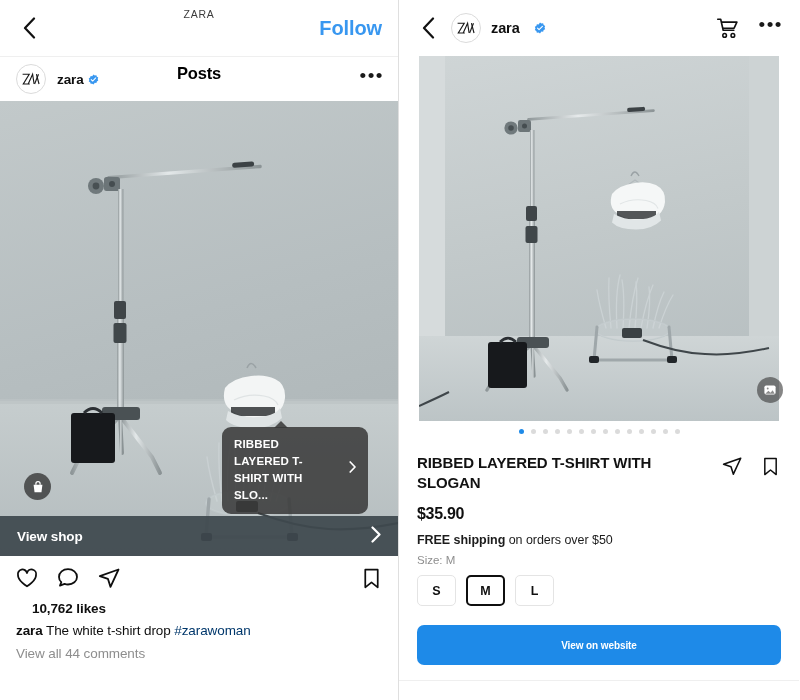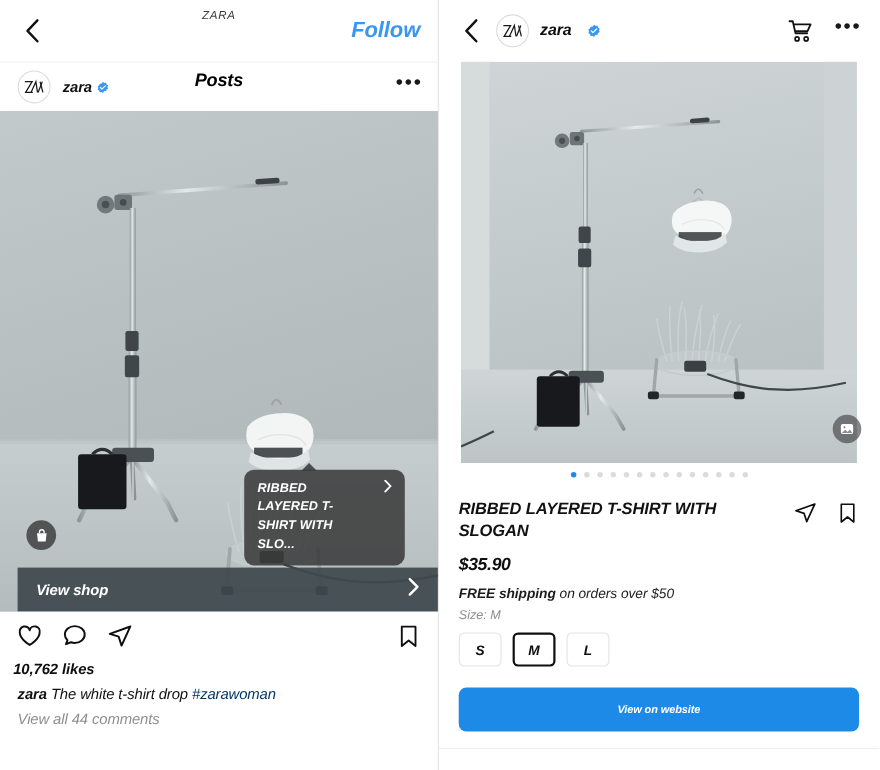--- a/index.html
+++ b/index.html
@@ -3,21 +3,21 @@
 <meta charset="utf-8">
 <style>
   * { box-sizing: border-box; margin: 0; padding: 0; }
   html, body {
     width: 800px; height: 700px;
     background: #ffffff;
     font-family: "Liberation Sans", sans-serif;
     -webkit-font-smoothing: antialiased;
     overflow: hidden;
   }
-  .screen { display: flex; width: 800px; height: 532px; background:#fff;font-style:italic; }
+  .screen { display: flex; width: 800px; height: 532px; background:#fff; }
 
   
   .panel-left {
     width: 399px; height: 700px;
     position: relative; background: #fff;
     border-right: 1px solid #dfdfdf;
     overflow: hidden;
   }
   .l-navbar {
     height: 56px; display: flex; align-items: center;
@@ -77,58 +77,58 @@
   .studio-scene { position:absolute; inset:0; }
 
   .prod-tag {
     position: absolute; left: 222px; top: 326px;
     max-width: 146px;
     background: rgba(56,56,56,0.86);
     border-radius: 9px;
     padding: 9px 11px 10px 12px;
     color: #fff; font-size: 11.5px; font-weight: 700;
     line-height: 17px; letter-spacing: .15px;
-    display: flex; align-items: flex-start; gap: 17px;
+    display: flex; align-items: center; gap: 17px;
     cursor: pointer;
   }
   .prod-tag::after {
     content:""; position:absolute; top:-6px; left: 52px;
     border-left: 7px solid transparent; border-right: 7px solid transparent;
     border-bottom: 7px solid rgba(56,56,56,0.86);
   }
   .prod-tag .tg-chev { flex: 0 0 8px; margin-bottom: 2px; }
 
   .bag-badge {
     position: absolute; left: 24px; bottom: 56px;
     width: 27px; height: 27px; border-radius: 50%;
     background: rgba(40,40,40,0.72);
     display:flex; align-items:center; justify-content:center;
     cursor: pointer;
   }
   .view-shop-bar {
-    position: absolute; left:16px; right:0; bottom:0; height: 40px;
+    position: absolute; left:0; right:0; bottom:0; height: 40px;
     background: rgba(62,72,77,0.93);
     display:flex; align-items:center; padding: 0 17px;
     color:#fff; cursor: pointer;
   }
   .view-shop-bar .vs-label {
     font-size: 13.5px; font-weight: 700; letter-spacing: -0.1px;
   }
   .view-shop-bar .vs-chev { margin-left:auto; }
 
   
   .action-row {
     height: 44px; display:flex; align-items:center;
     padding: 0 15px; gap: 17px;
   }
   .action-row .spacer { margin-left:auto; }
   .act-icon { cursor: pointer; display:flex; align-items:center; }
 
   .likes {
-    padding: 0 12px; font-size: 13.5px; font-weight: 700;
+    padding: 0 32px; font-size: 13.5px; font-weight: 700;
     color: #0f0f0f; line-height: 18px; letter-spacing: -0.1px;
   }
   .caption {
     padding: 3px 16px 0; font-size: 13.5px; color: #0f0f0f;
     line-height: 19px; letter-spacing: -0.1px;
   }
   .caption .cap-user { font-weight: 700; }
   .caption .cap-tag { color: #00376b; }
   .comments-link {
     padding: 4px 16px 0; font-size: 13.5px; color: #8e8e8e;

